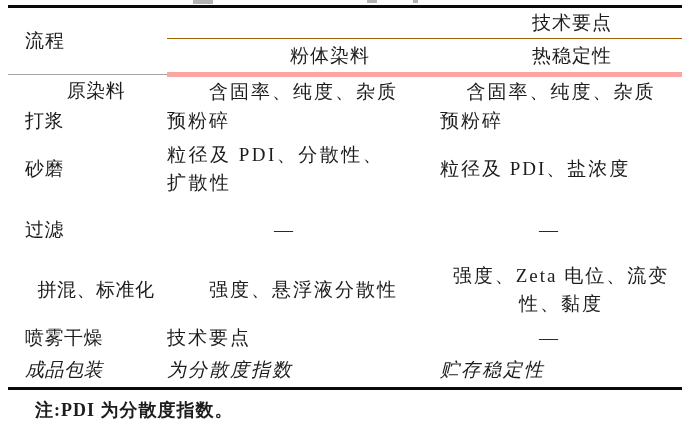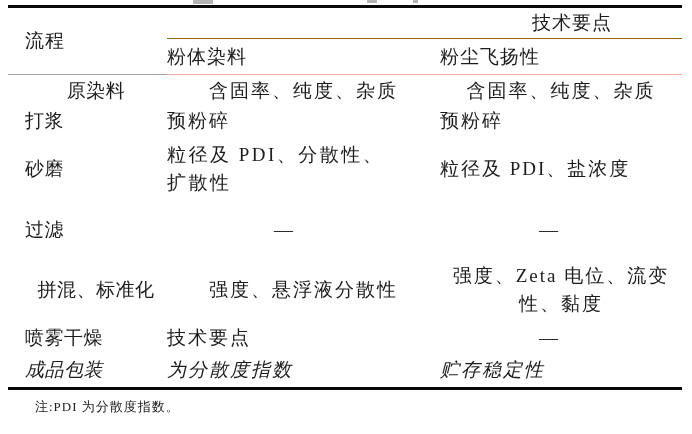--- a/index.html
+++ b/index.html
@@ -30,30 +30,30 @@
   tr.r6{height:36px;font-style:italic;}
   th.process-head{
     text-align:left;padding-left:17px;padding-right:20px;
     border-bottom:1px solid #a3a3a3;letter-spacing:1px;
   }
   th.group-head{
     text-align:right;padding-right:70px;
     border-bottom:1px solid #a16207;letter-spacing:1px;
   }
   th.sub-head{
-    text-align:left;padding-right:70px;
-    border-bottom:1px solid #fca5a5;letter-spacing:1px;
+    text-align:right;padding-right:70px;
+    border-bottom:5px solid #fca5a5;letter-spacing:1px;
   }
   td.process-cell{padding-left:17px;letter-spacing:0.5px;}
   td.val-cell{white-space:pre-line;letter-spacing:2px;word-break:keep-all;}
   td.spread{letter-spacing:2.5px;}
   td.dash-p{text-align:center;padding-right:40px;letter-spacing:0;}
   td.dash-l{text-align:center;padding-right:25px;letter-spacing:0;}
   .note{
-    position:absolute;left:35px;top:398px;font-size:13px;letter-spacing:1px;
+    position:absolute;left:35px;top:398px;font-size:18px;letter-spacing:1px;font-weight:bold;
   }
 </style>
 </head>
 <body>
 
 <div class="remnant" style="left:193px;top:0;width:20px;height:4px;"></div>
 <div class="remnant" style="left:367px;top:0;width:10px;height:3px;"></div>
 <div class="remnant" style="left:413px;top:0;width:5px;height:3px;"></div>
 
 <table class="main">
@@ -62,21 +62,21 @@
       <col class="c2">
       <col class="c3">
     </colgroup>
   <tbody>
       <tr class="h1">
     <th class="process-head" rowspan="2">流程</th>
     <th class="group-head" colspan="2">技术要点</th>
   </tr>
   <tr class="h2">
     <th class="sub-head">粉体染料</th>
-    <th class="sub-head">粉尘飞扬性</th>
+    <th class="sub-head">热稳定性</th>
   </tr>
 
   <tr class="r0">
     <td class="process-cell">原染料</td>
     <td class="val-cell">含固率、纯度、杂质</td>
     <td class="val-cell">含固率、纯度、杂质</td>
   </tr>
   <tr class="r1">
     <td class="process-cell">打浆</td>
     <td class="val-cell">预粉碎</td>

